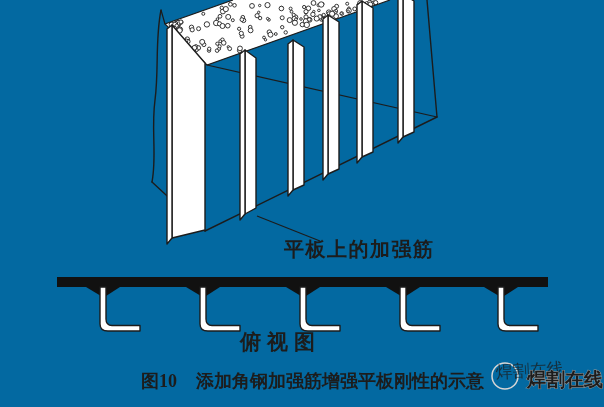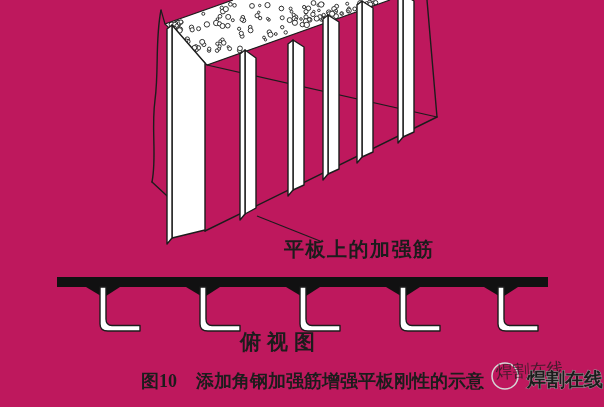--- a/index.html
+++ b/index.html
@@ -1,18 +1,18 @@
 <!DOCTYPE html>
 <html><head>
 <meta charset="utf-8">
 <style>
   html,body{margin:0;padding:0;background:#fff;}
   .page{
     width:604px;height:407px;position:relative;overflow:hidden;
-    background:#be185d;
+    background:#0369a1;
     font-family:"Liberation Serif","DejaVu Serif",serif;
   }
   .page svg{position:absolute;left:0;top:0;}
   text{fill:#1c1c1c;}
   .lbl{font-weight:600;}
   .ink{stroke:#1c1c1c;fill:none;stroke-width:1.4;stroke-linejoin:round;stroke-linecap:round;}
   .inkfill{stroke:#1c1c1c;fill:#ffffff;stroke-width:1.4;stroke-linejoin:round;}
   .thin{stroke:#1c1c1c;fill:none;stroke-width:1.2;}
   .weld{fill:#111111;stroke:none;}
 </style>

